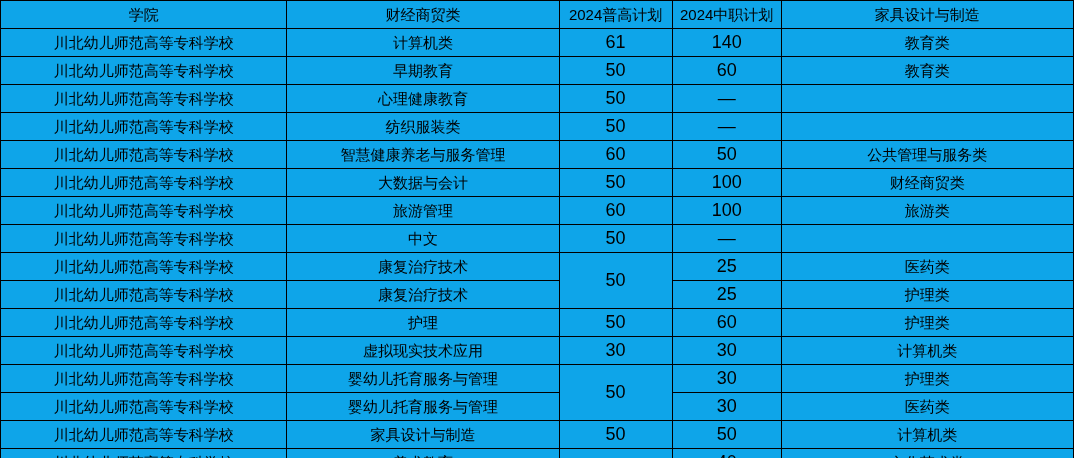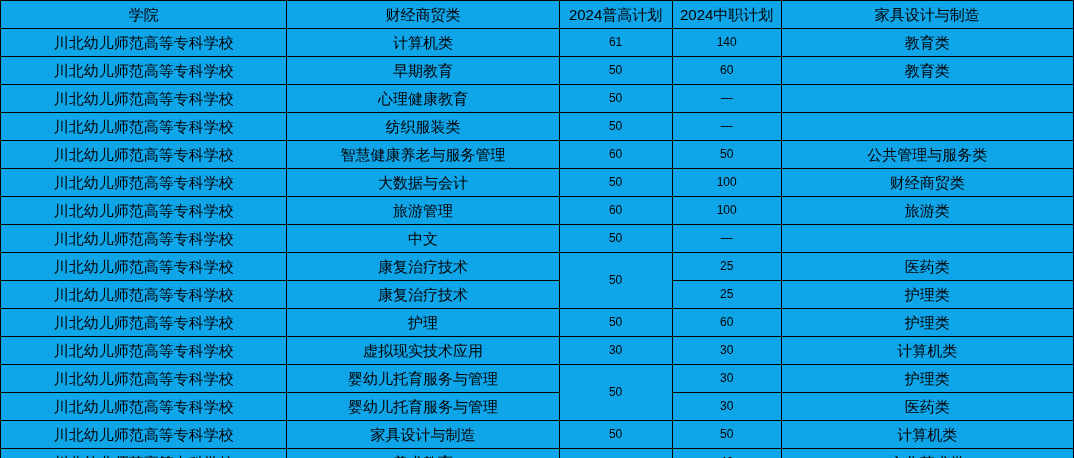--- a/index.html
+++ b/index.html
@@ -38,21 +38,21 @@
   thead td {
     height: 33px;
     line-height: 31px;
   }
   .col-college { width: 286px; }
   .col-major   { width: 272px; }
   .col-plan-a  { width: 113px; }
   .col-plan-b  { width: 109px; }
   .col-cat     { width: 292px; }
   .hdr { font-size: 15px; }
-  .num { font-size: 12px; }
+  .num { font-size: 18px; }
 </style>
 </head>
 <body>
 
 <div id="sheet">
   <table class="grid">
     <colgroup>
       <col class="col-college">
       <col class="col-major">
       <col class="col-plan-a">

